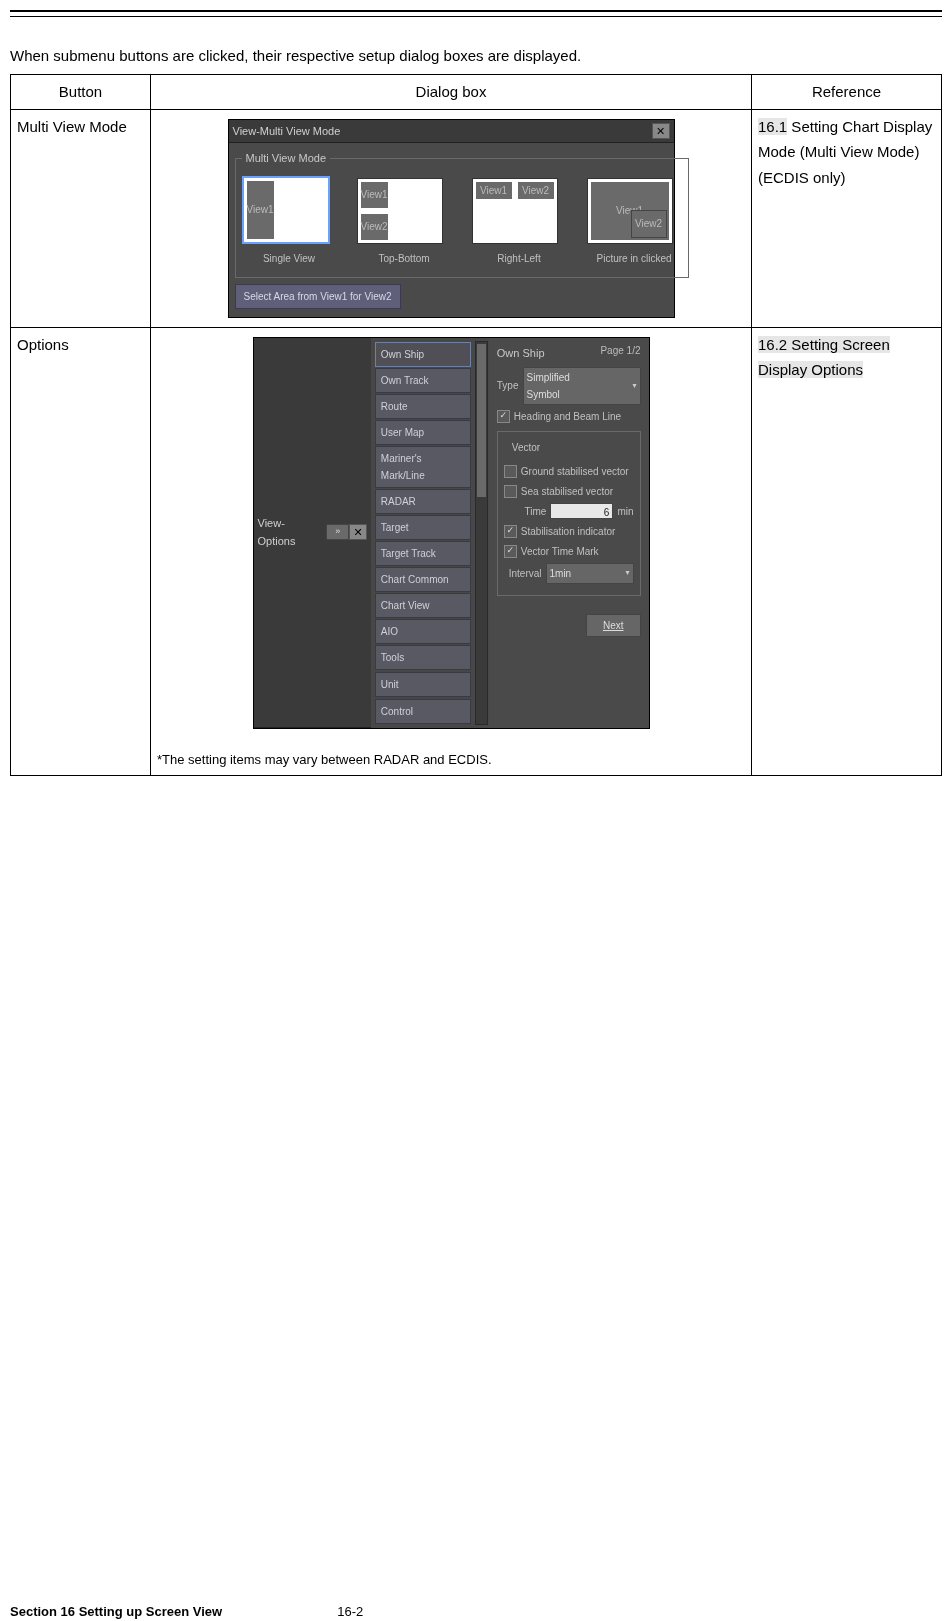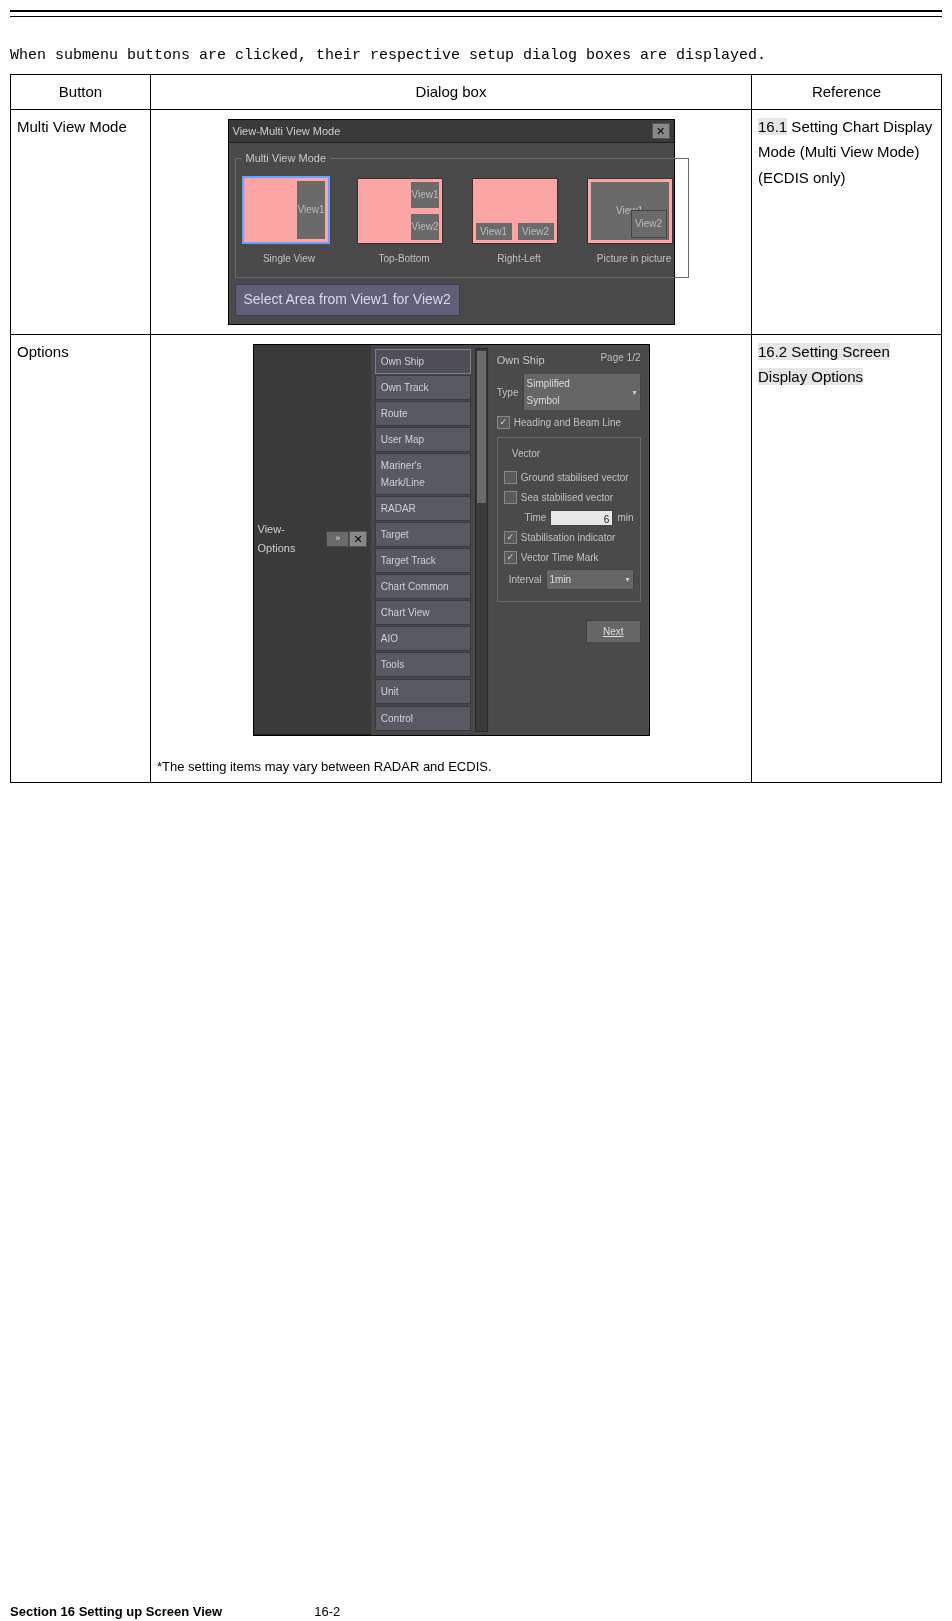--- a/index.html
+++ b/index.html
@@ -20,21 +20,20 @@
   .top-rule {
     border-top: 2px solid #000;
     margin: 10px 0 4px 0;
   }
   .top-rule2 {
     border-top: 1px solid #000;
     margin-bottom: 30px;
   }
   .intro {
     margin: 10px 0 10px 0;
-    font-family: Liberation Mono, monospace;
   }
   table.main {
     border-collapse: collapse;
     width: 100%;
     table-layout: fixed;
     padding-left: 8px;
   }
   table.main th, table.main td {
     border: 1px solid #000;
     padding: 4px 6px;
@@ -98,25 +97,25 @@
   .mv-row {
     display: flex;
     gap: 20px;
     justify-content: space-around;
     align-items: flex-end;
   }
   .mv-opt { text-align: center; width: 95px; }
   .mv-thumb {
     width: 84px;
     height: 64px;
-    background: #fca5a5;
+    background: #ffffff;
     border: 1px solid #333;
     display: flex;
     flex-direction: column;
-    align-items: flex-end;
+    align-items: flex-start;
     justify-content: stretch;
     color: #bbb;
     font-size: 10px;
   }
   .mv-thumb.selected { border: 2px solid #6aa0ff; }
   .mv-thumb .cell {
     flex: 1;
     background: #6a6a6a;
     margin: 3px;
     display: flex;
@@ -129,21 +128,21 @@
   .mv-thumb.pip .cell.small {
      position:absolute; right:5px; bottom:5px; width:34px; height:26px; margin:0;
      border:1px solid #444;
   }
   .mv-caption { margin-top: 6px; font-size: 10px; color:#c0c0c0; }
   .mv-bottom-btn {
     margin: 0 6px 8px 6px;
     background: #5f5f7a;
     border: 1px solid #3a3a50;
     color: #d8d8e8;
-    font-size: 14px;
+    font-size: 10px;
     padding: 3px 8px;
     display: inline-block;
   }
 
   
   .opt-dlg { width: 395px; display:flex; flex-direction:row; }
   .opt-body { display:flex; height: 390px; }
   .opt-side {
     width: 118px;
     background: #474747;
@@ -217,21 +216,21 @@
     margin-top: 20px;
   }
 
   .footer {
     position: absolute;
     bottom: 12px;
     left: 10px;
     right: 10px;
     display: flex;
     justify-content: flex-start;
-    gap: 92px;
+    gap: 115px;
     font-size: 13px;
     align-items: center;
   }
   .footer .sec { font-weight: bold; }
 </style>
 </head>
 <body>
 
 <div class="page">
   <div class="top-rule"></div>
@@ -284,21 +283,21 @@
                     <div class="cell">View1</div>
                     <div class="cell">View2</div>
                   </div>
                   <div class="mv-caption">Right-Left</div>
                 </div>
                 <div class="mv-opt">
                   <div class="mv-thumb pip">
                     <div class="cell big">View1</div>
                     <div class="cell small">View2</div>
                   </div>
-                  <div class="mv-caption">Picture in picture</div>
+                  <div class="mv-caption">Picture in clicked</div>
                 </div>
               </div>
             </fieldset>
             <div class="mv-bottom-btn">Select Area from View1 for View2</div>
           </div>
 
         </td>
         <td>
           <span class="ref-hl">16.1</span><span> Setting Chart Display Mode (Multi View Mode) (ECDIS only)</span>
         </td>

